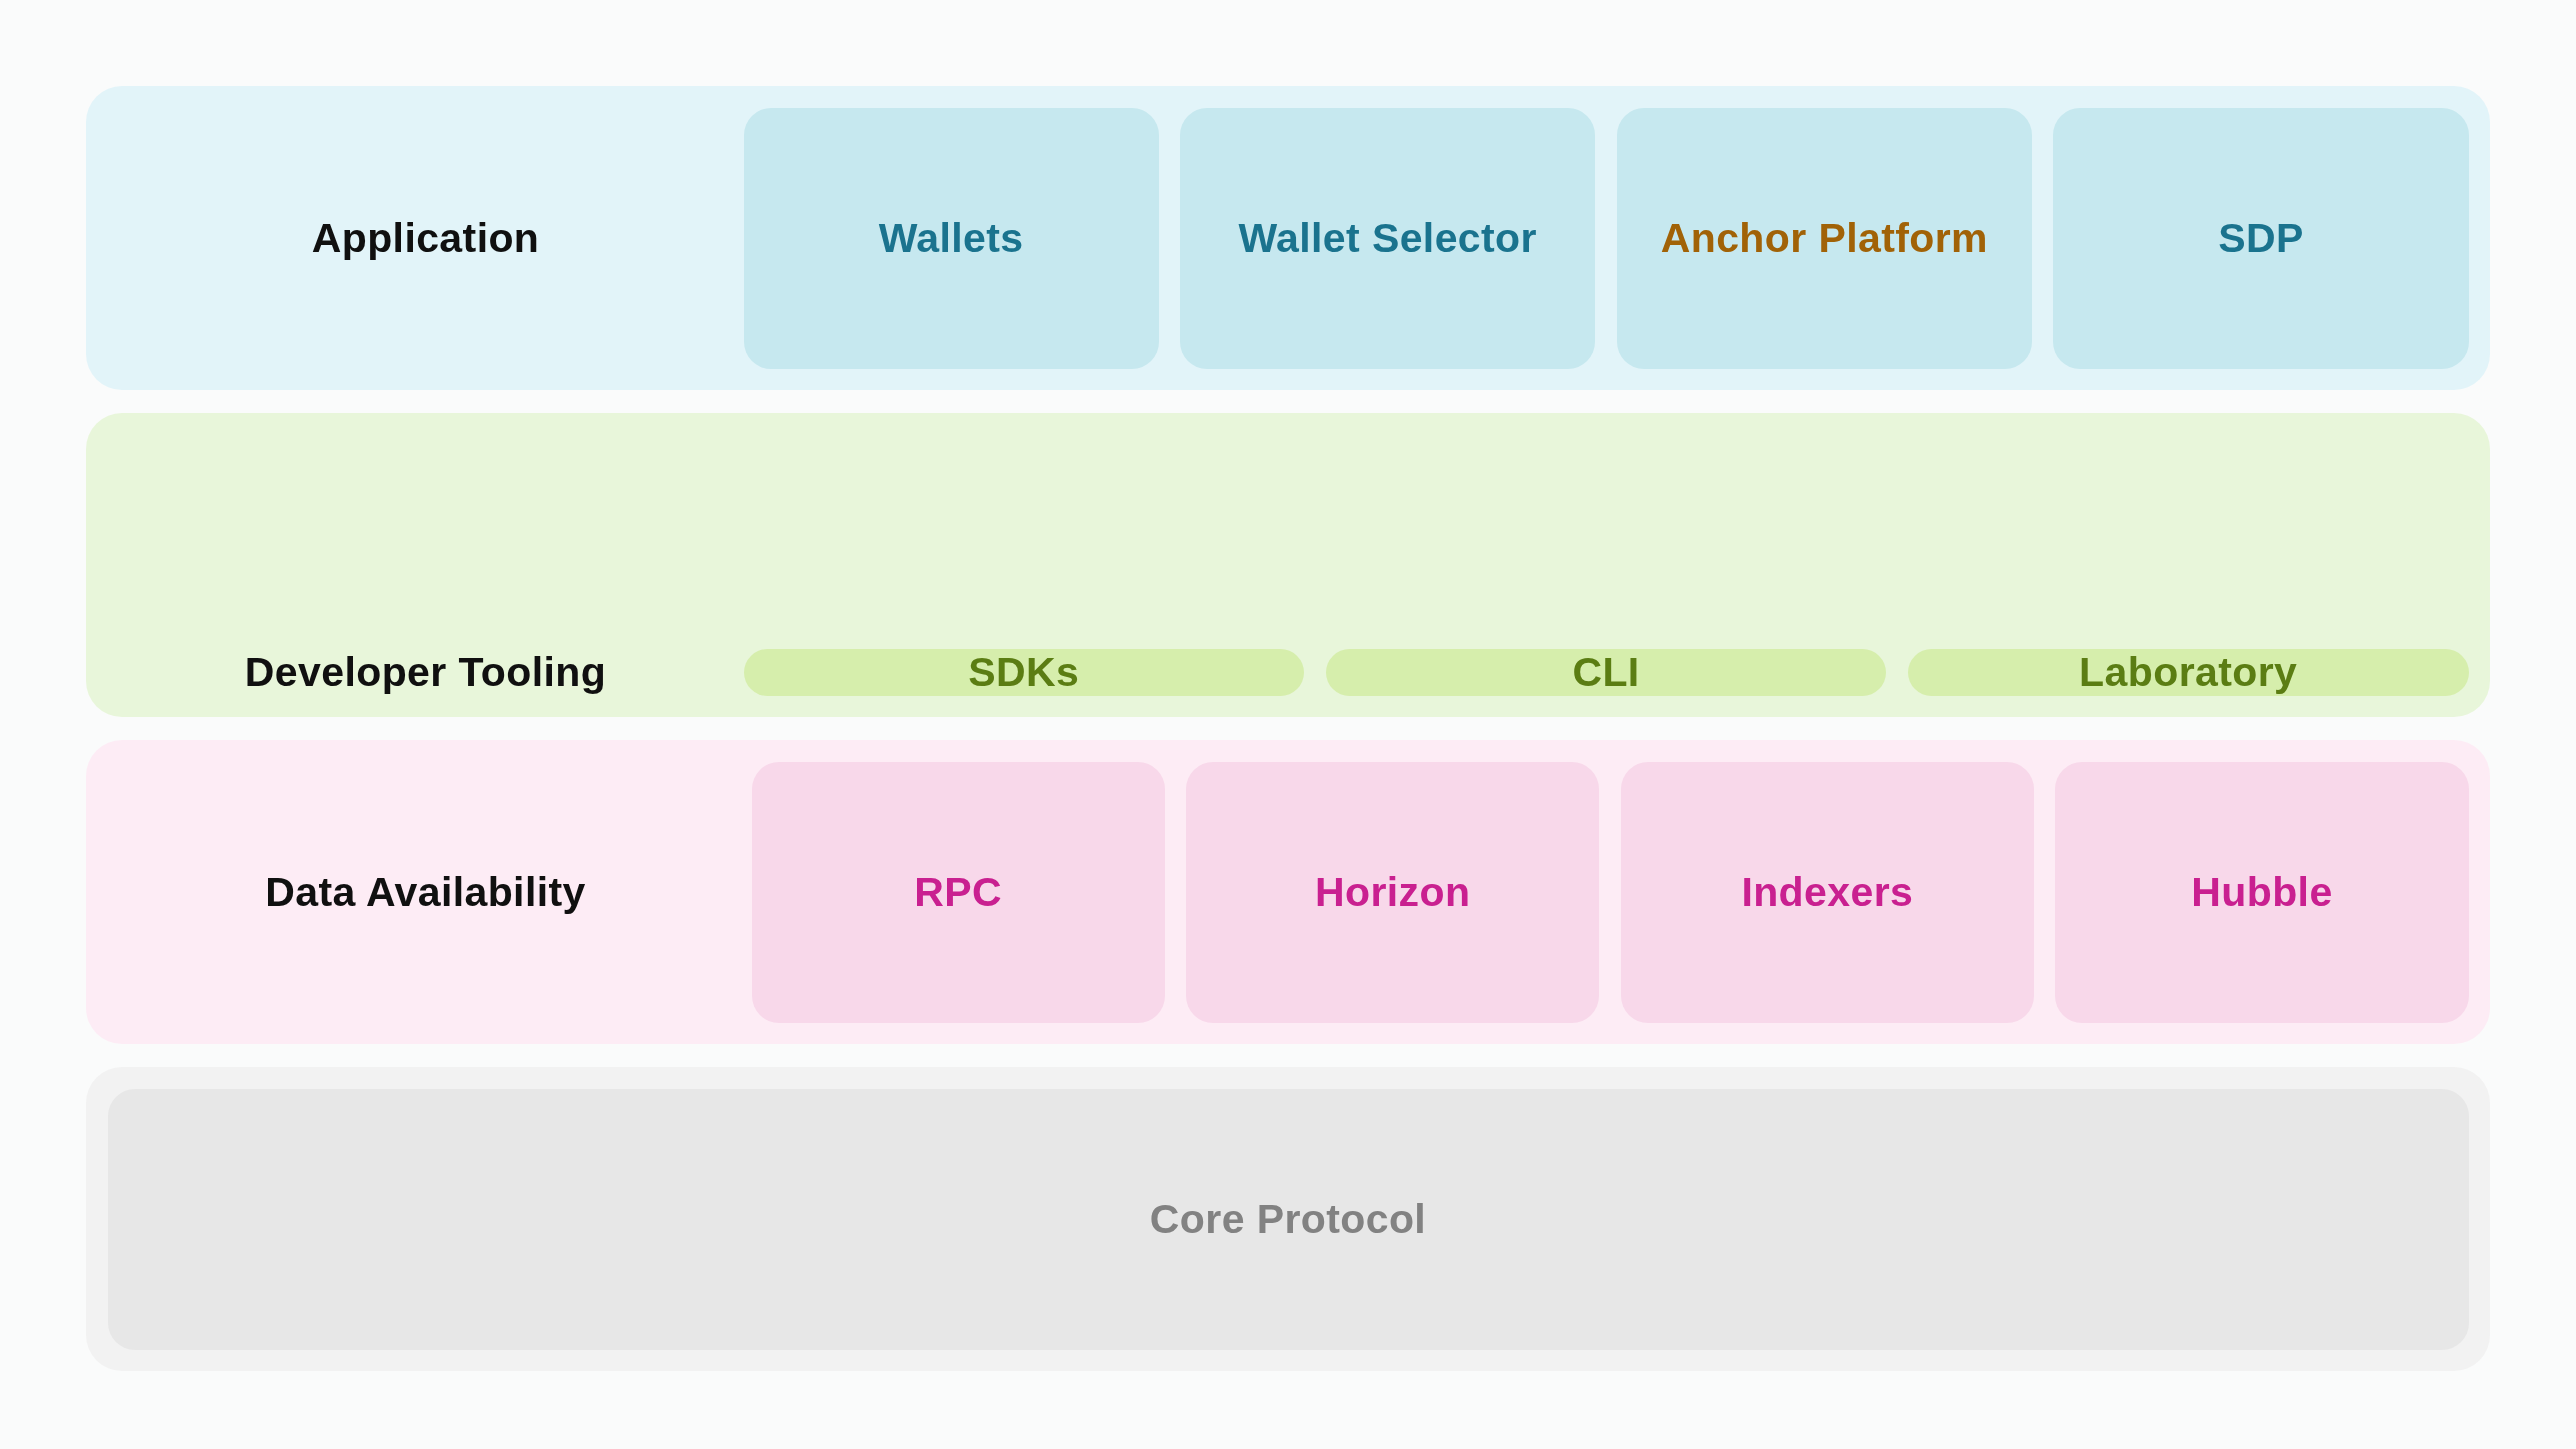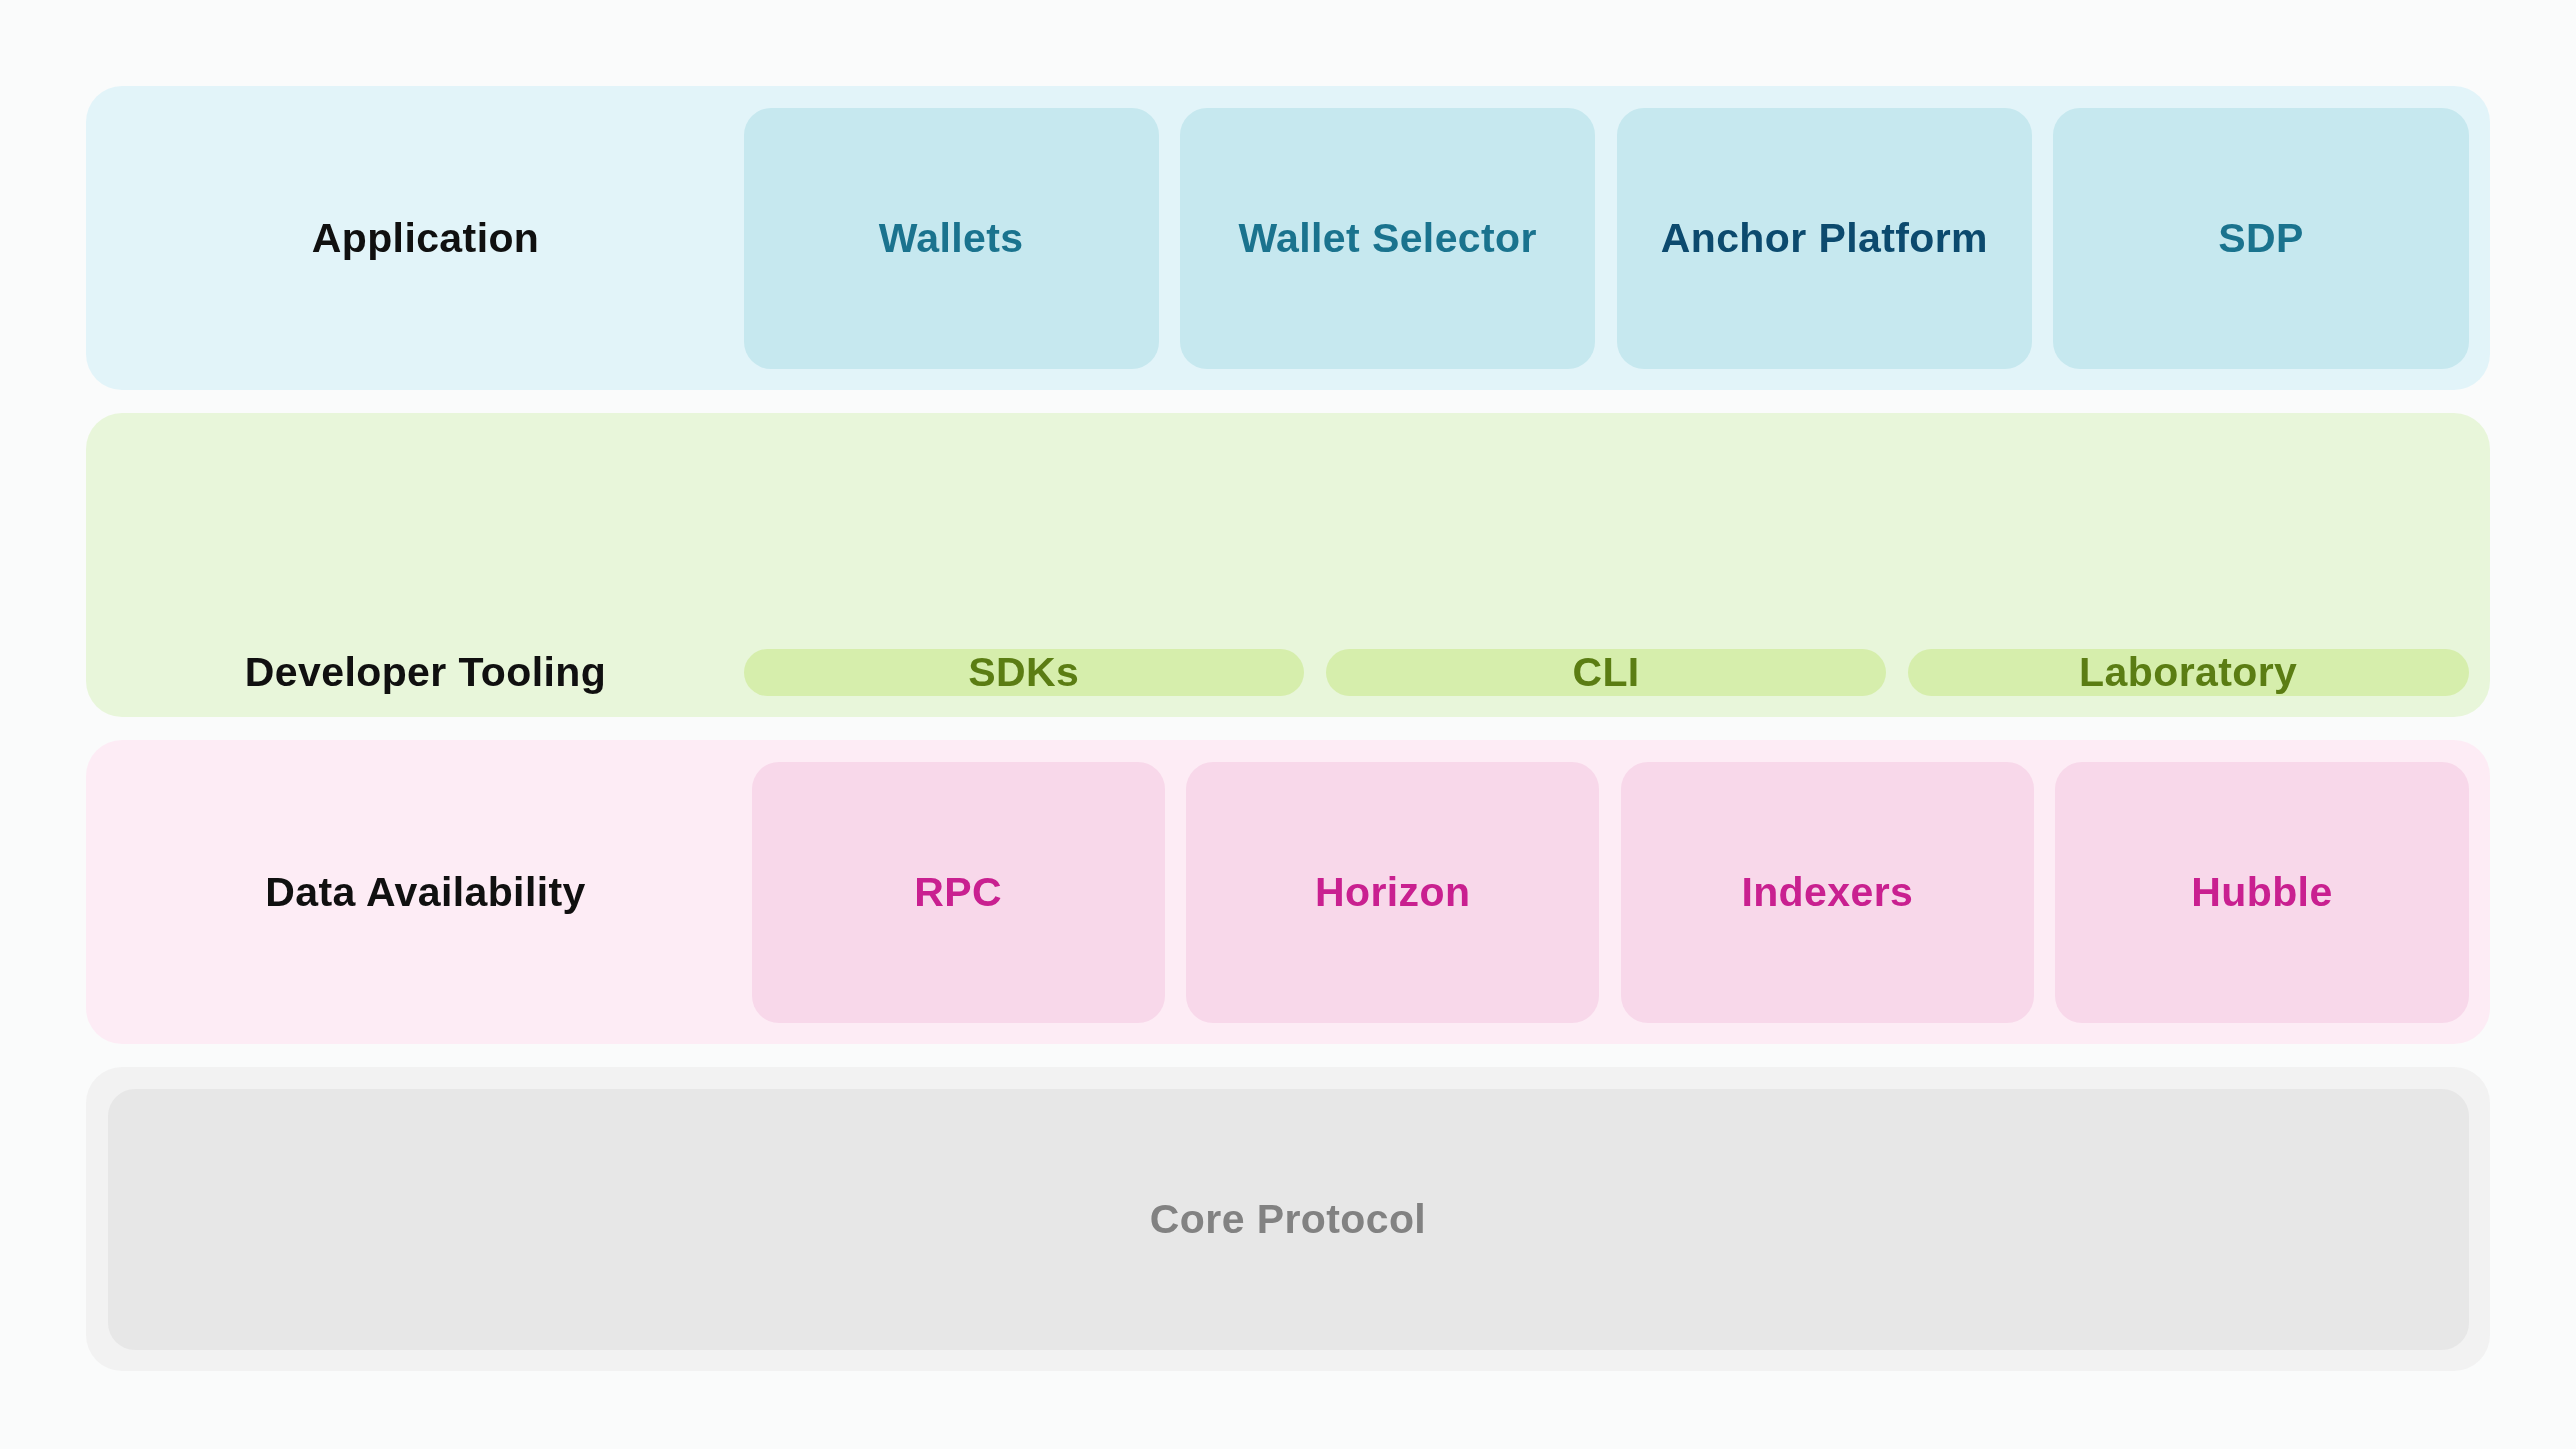--- a/index.html
+++ b/index.html
@@ -59,21 +59,21 @@
 </head>
 <body style="background: rgb(250, 251, 251);">
 
 <div class="stack">
 
   <div class="row" style="background: rgb(226, 244, 249);">
     <div class="row-label" style="color: rgb(16, 16, 16);">Application</div>
     <div class="boxes">
         <div class="box" style="background: rgb(198, 232, 239); color: rgb(26, 115, 142);">Wallets</div>
         <div class="box" style="background: rgb(198, 232, 239); color: rgb(26, 115, 142);">Wallet Selector</div>
-        <div class="box" style="background: rgb(198, 232, 239); color: #0c4a6e;">Anchor Platform</div>
+        <div class="box" style="background: rgb(198, 232, 239); color: #a16207;">Anchor Platform</div>
         <div class="box" style="background: rgb(198, 232, 239); color: rgb(26, 115, 142);">SDP</div>
       </div>
   </div>
 
   <div class="row" style="background: rgb(232, 246, 218); align-items: flex-end;">
     <div class="row-label" style="color: rgb(16, 16, 16);">Developer Tooling</div>
     <div class="boxes">
         <div class="box" style="background: rgb(214, 238, 172); color: rgb(91, 125, 19);">SDKs</div>
         <div class="box" style="background: rgb(214, 238, 172); color: rgb(91, 125, 19);">CLI</div>
         <div class="box" style="background: rgb(214, 238, 172); color: rgb(91, 125, 19);">Laboratory</div>

